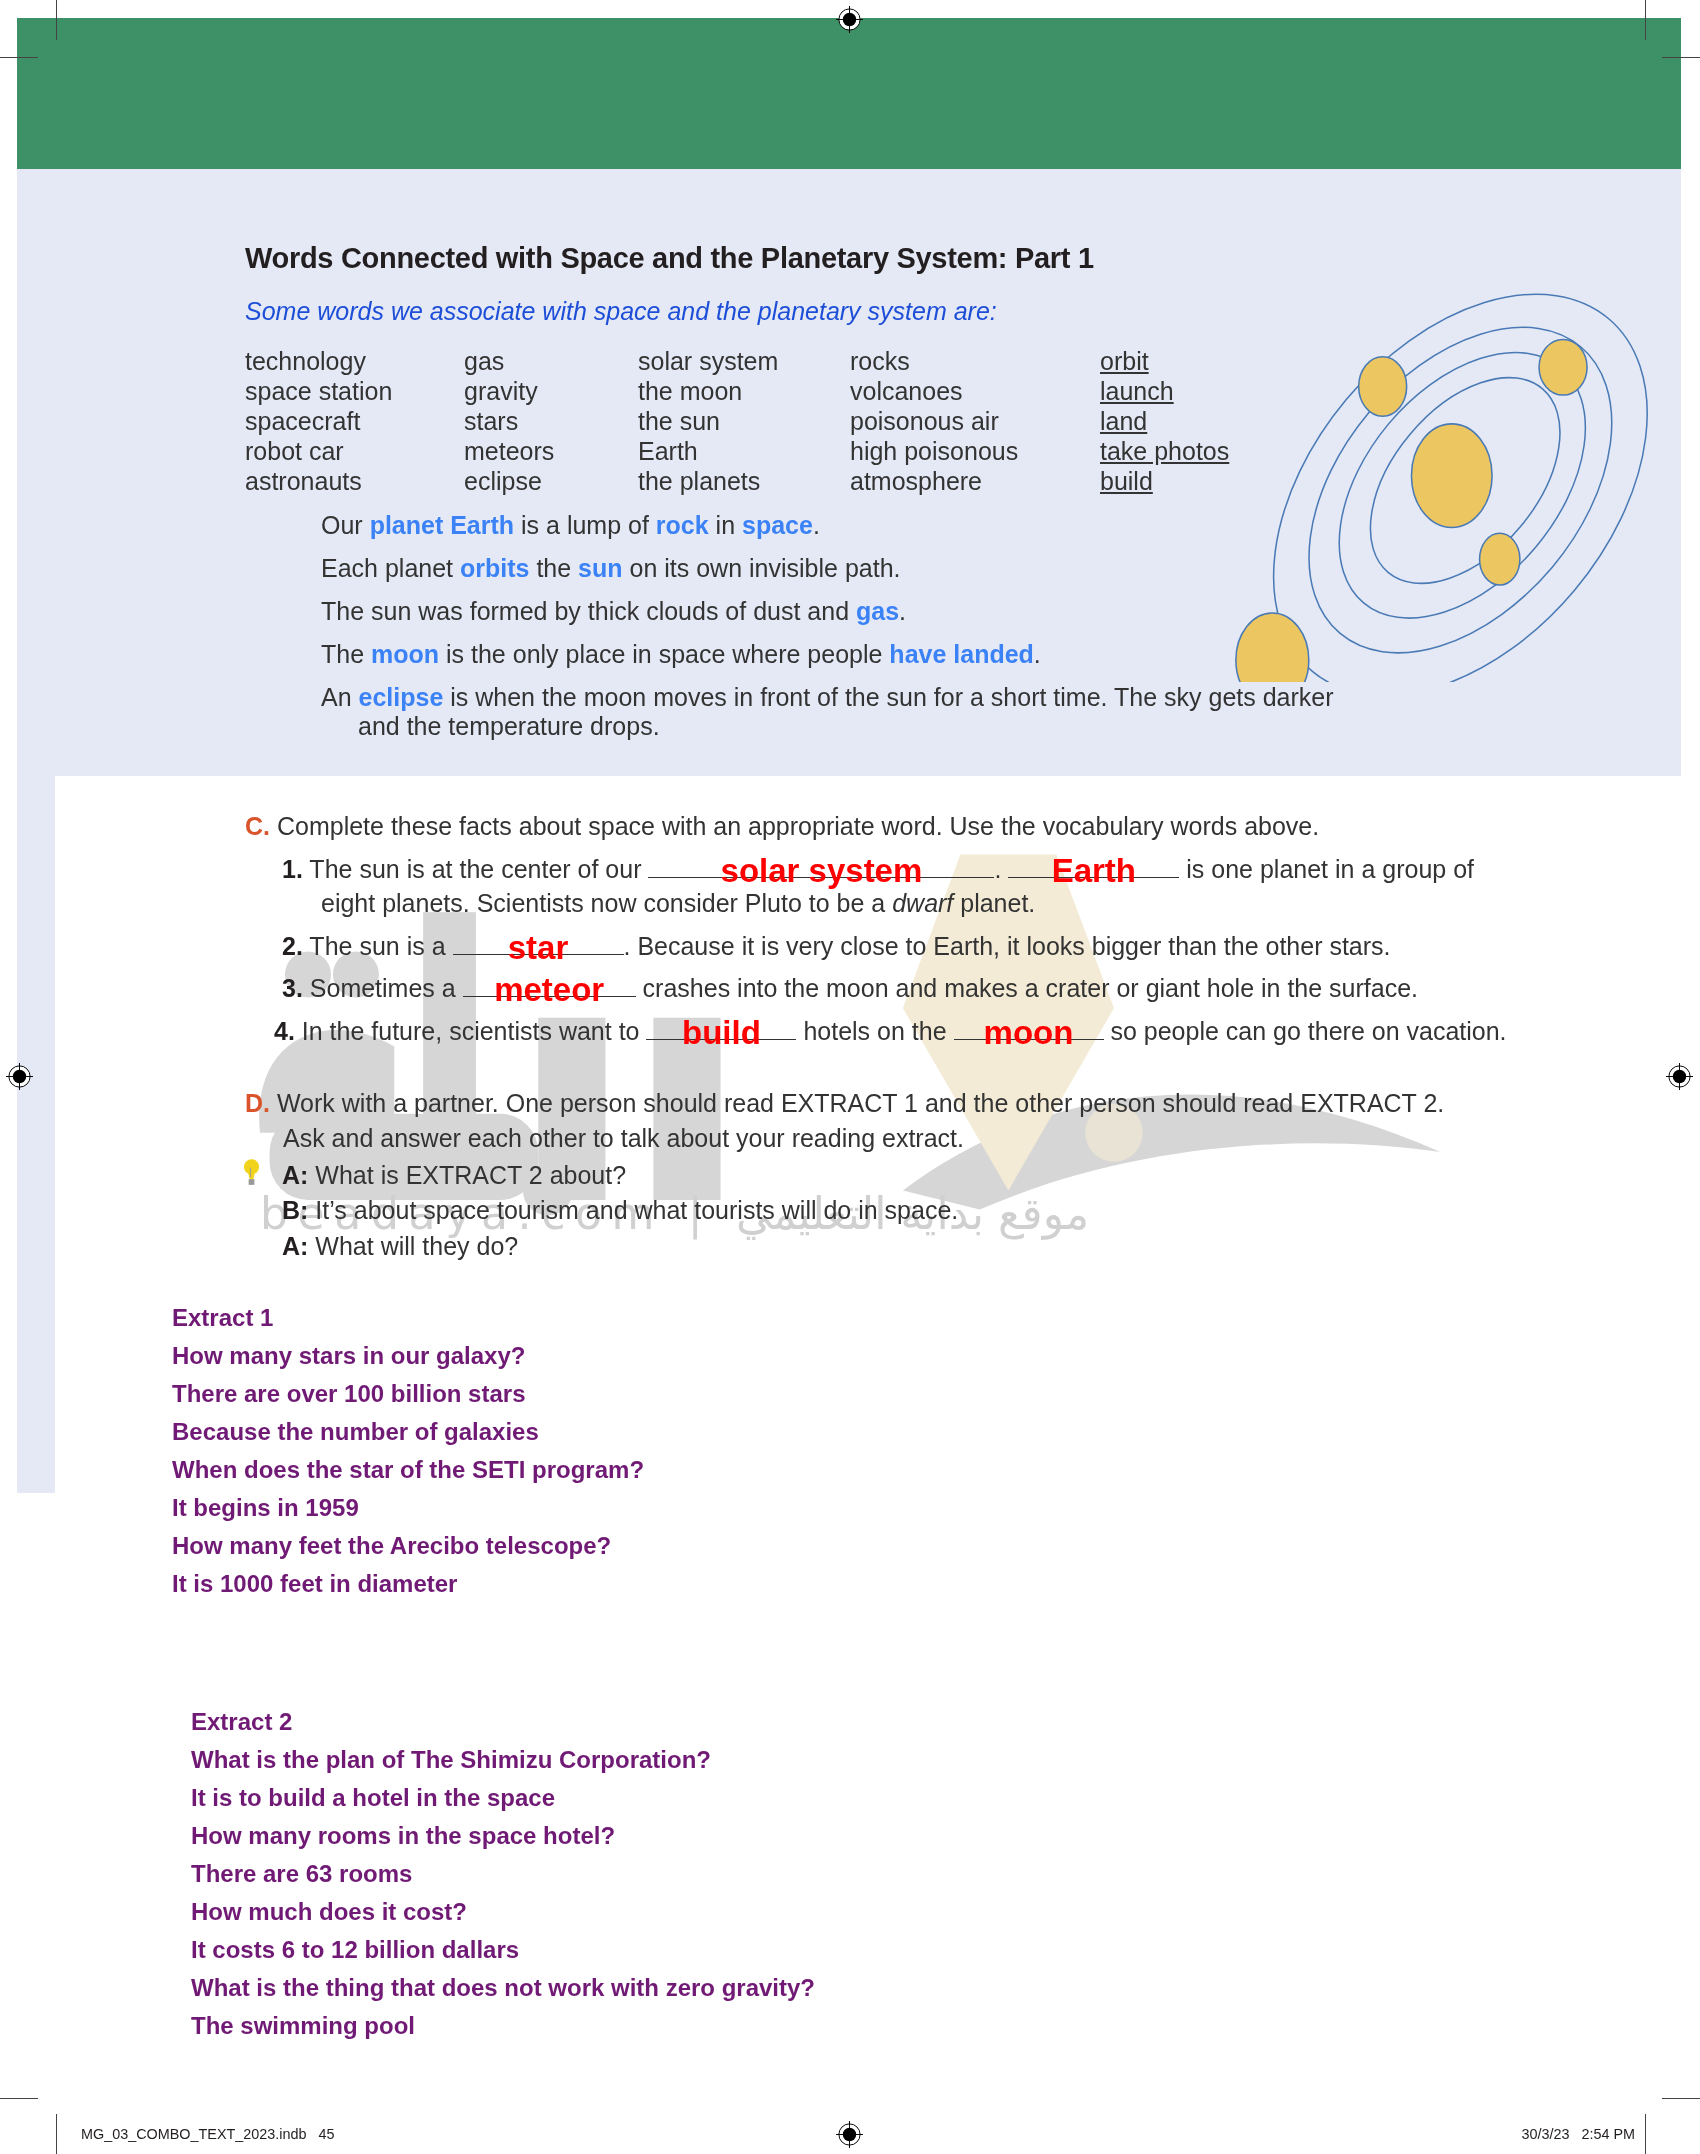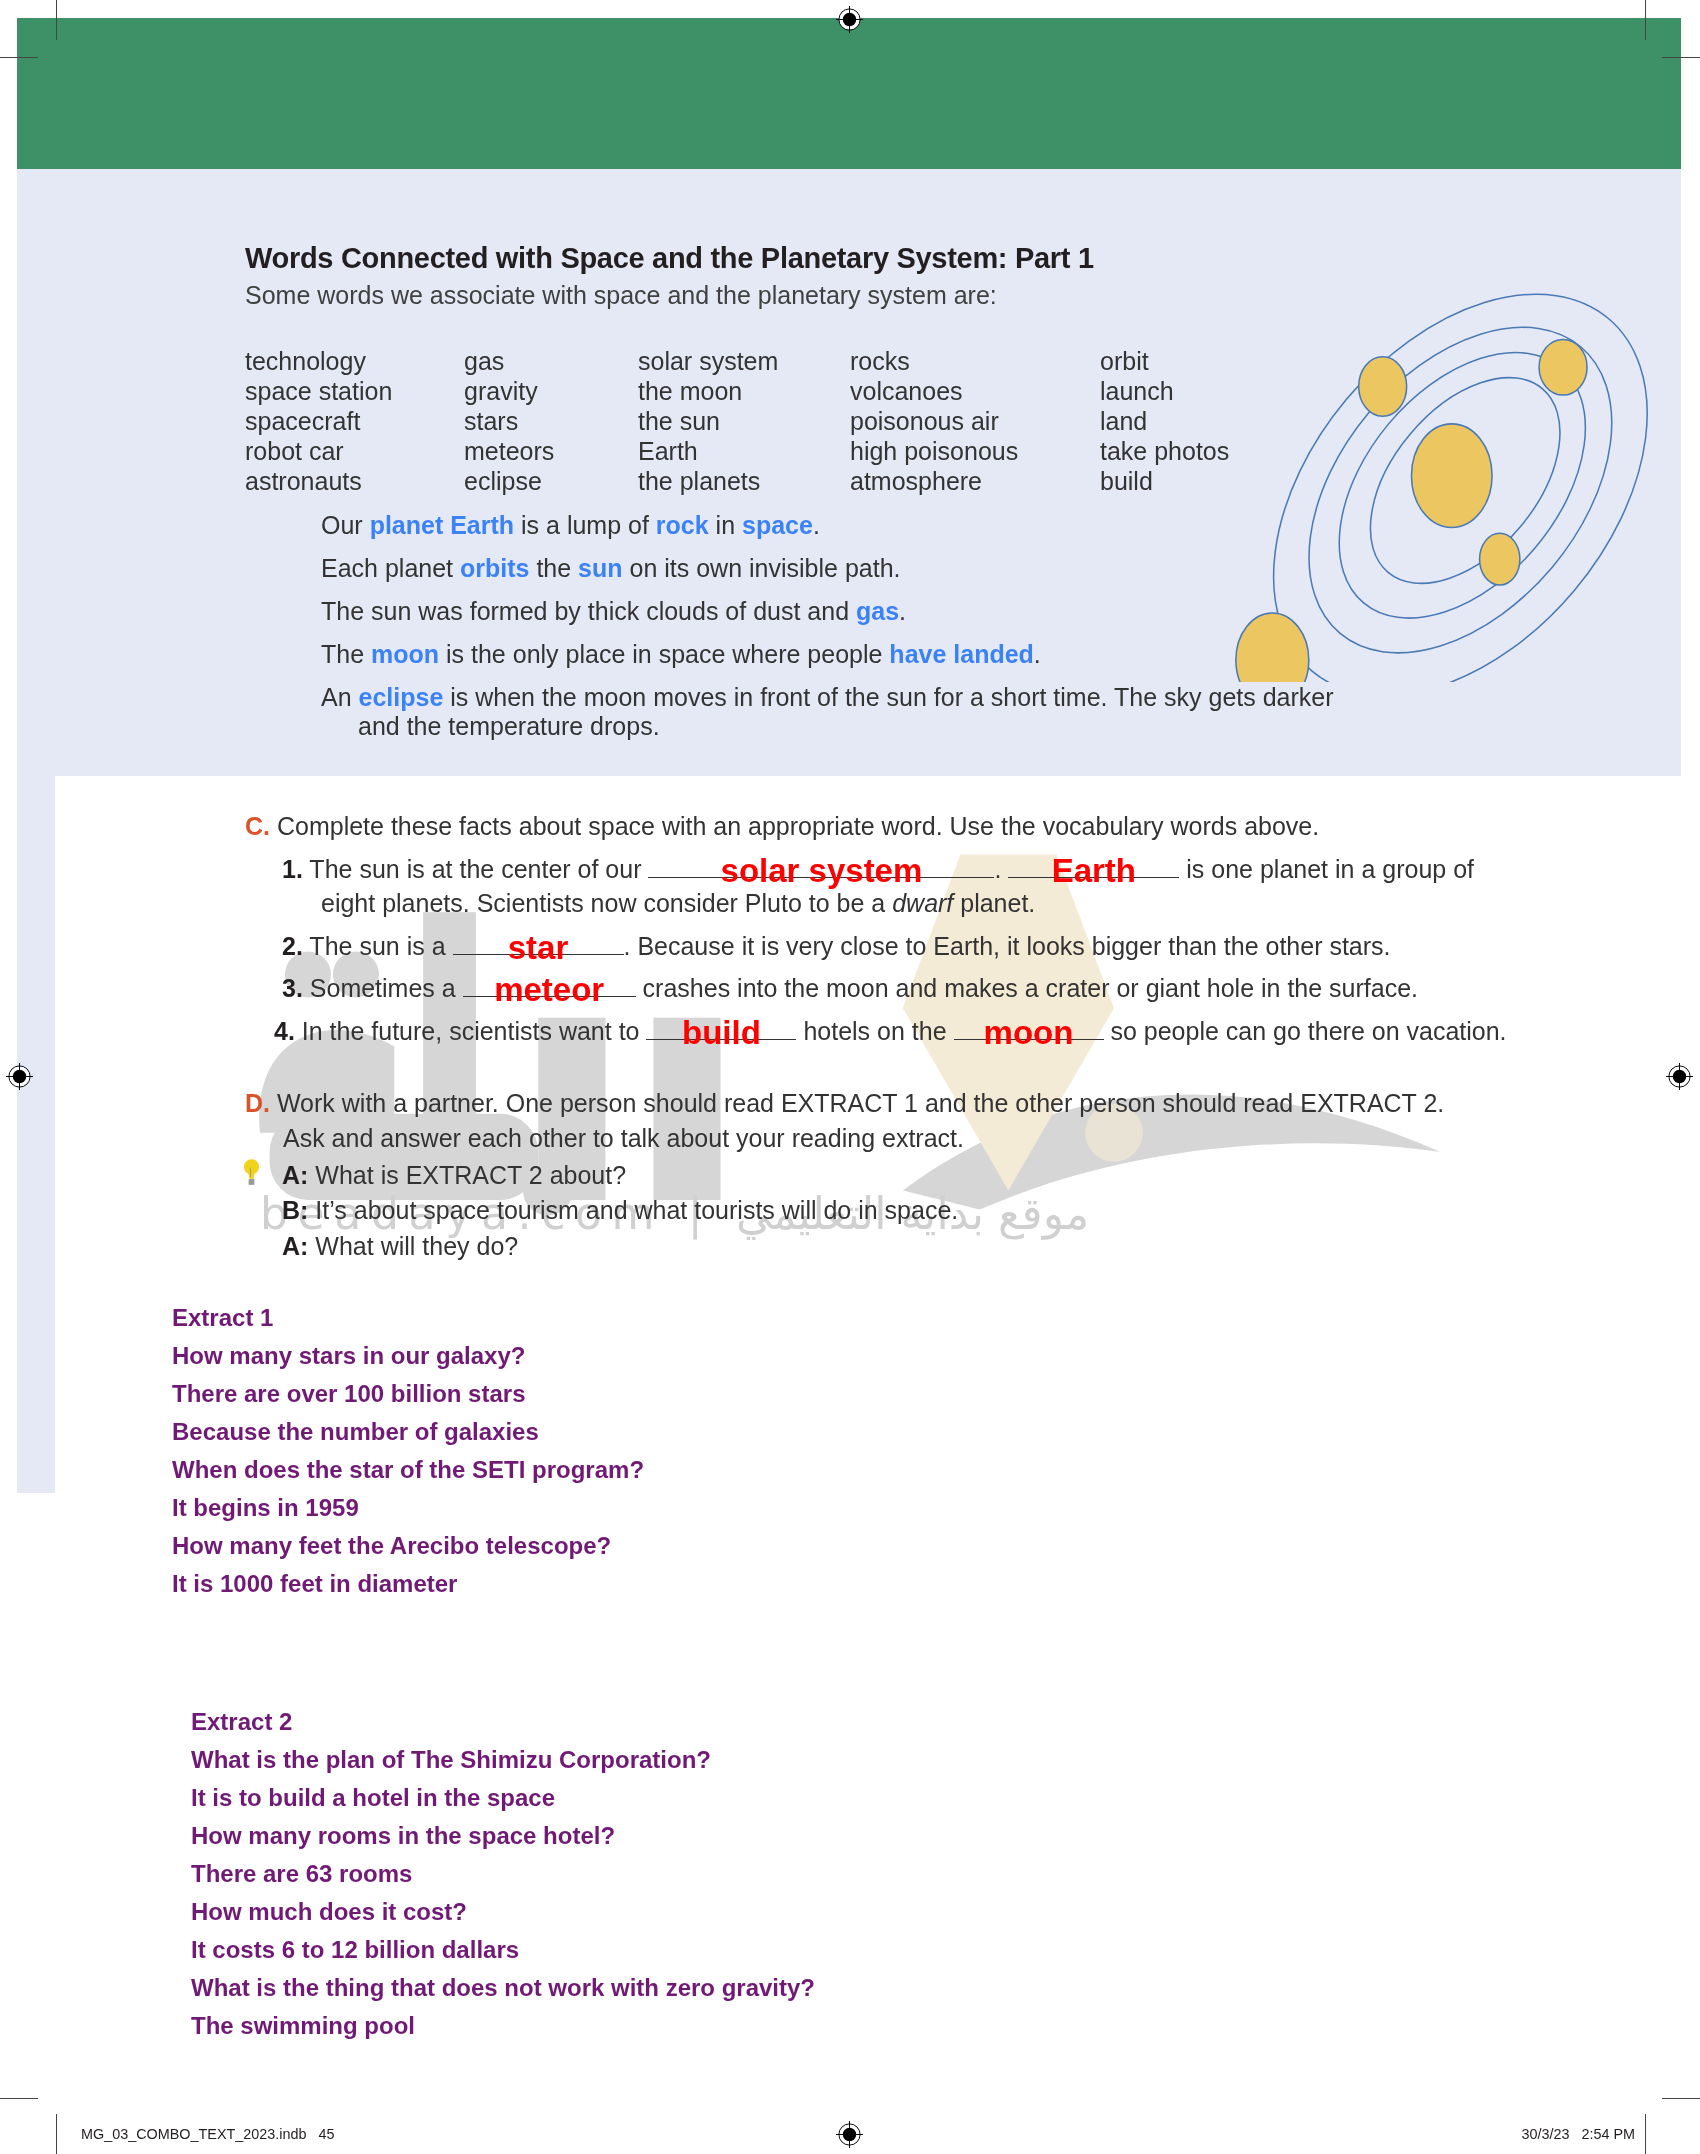--- a/index.html
+++ b/index.html
@@ -5,21 +5,21 @@
   html, body { margin:0; padding:0; }
   body { width:1700px; height:2155px; position:relative; background:#ffffff; overflow:hidden;
          font-family:"Liberation Sans", sans-serif; color:#231f20; }
   .abs { position:absolute; }
   .green-band { left:17.3px; top:18px; width:1664px; height:151px; background:#3e9067; }
   .blue-panel { left:17.3px; top:169px; width:1664px; height:607px; background:#e4e9f5; }
   .blue-strip { left:17.3px; top:776px; width:38px; height:717px; background:#e4e9f5; }
   .crop { background:#444; }
   .reg { width:27px; height:27px; }
   .title { left:245px; top:242px; font-size:29px; font-weight:bold; letter-spacing:-0.3px; }
-  .intro { left:245px; top:281px; font-size:25px; color:#404040; }
+  .intro { left:245px; top:297px; font-size:25px; color:#1d4ed8;font-style:italic; }
   .vocab-col { top:346px; font-size:25px; line-height:30px; color:#333; }
   .vocab-col div { white-space:nowrap; }
   .facts { left:321px; top:511px; font-size:25px; color:#333; }
   .facts p { margin:0 0 14px 0; line-height:29px; }
   .facts .indent { padding-left:37px; display:block; }
   .facts b { color:#3b82f6; }
   .sec-letter { color:#d9532b; font-weight:bold; }
   .secC { left:245px; top:812px; font-size:25px; color:#333; }
   .item { position:absolute; font-size:25px; color:#333; white-space:nowrap; }
   .item .num { font-weight:bold; color:#231f20; }
@@ -118,21 +118,21 @@
   <div>Earth</div>
   <div>the planets</div>
 </div>
 <div class="abs vocab-col" style="left:850px;">
   <div>rocks</div>
   <div>volcanoes</div>
   <div>poisonous air</div>
   <div>high poisonous</div>
   <div>atmosphere</div>
 </div>
-<div class="abs vocab-col" style="left:1100px;">
+<div class="abs vocab-col" style="left:1100px;text-decoration:underline;">
   <div>orbit</div>
   <div>launch</div>
   <div>land</div>
   <div>take photos</div>
   <div>build</div>
 </div>
 
 <svg class="abs" style="left:1230px;top:279px;" width="432" height="403" viewBox="1280 290 450 420">
   <g fill="none" stroke="#4a7ab5" stroke-width="1.6">
     <ellipse cx="1520" cy="515" rx="155" ry="240" transform="rotate(40 1520 515)"></ellipse>

